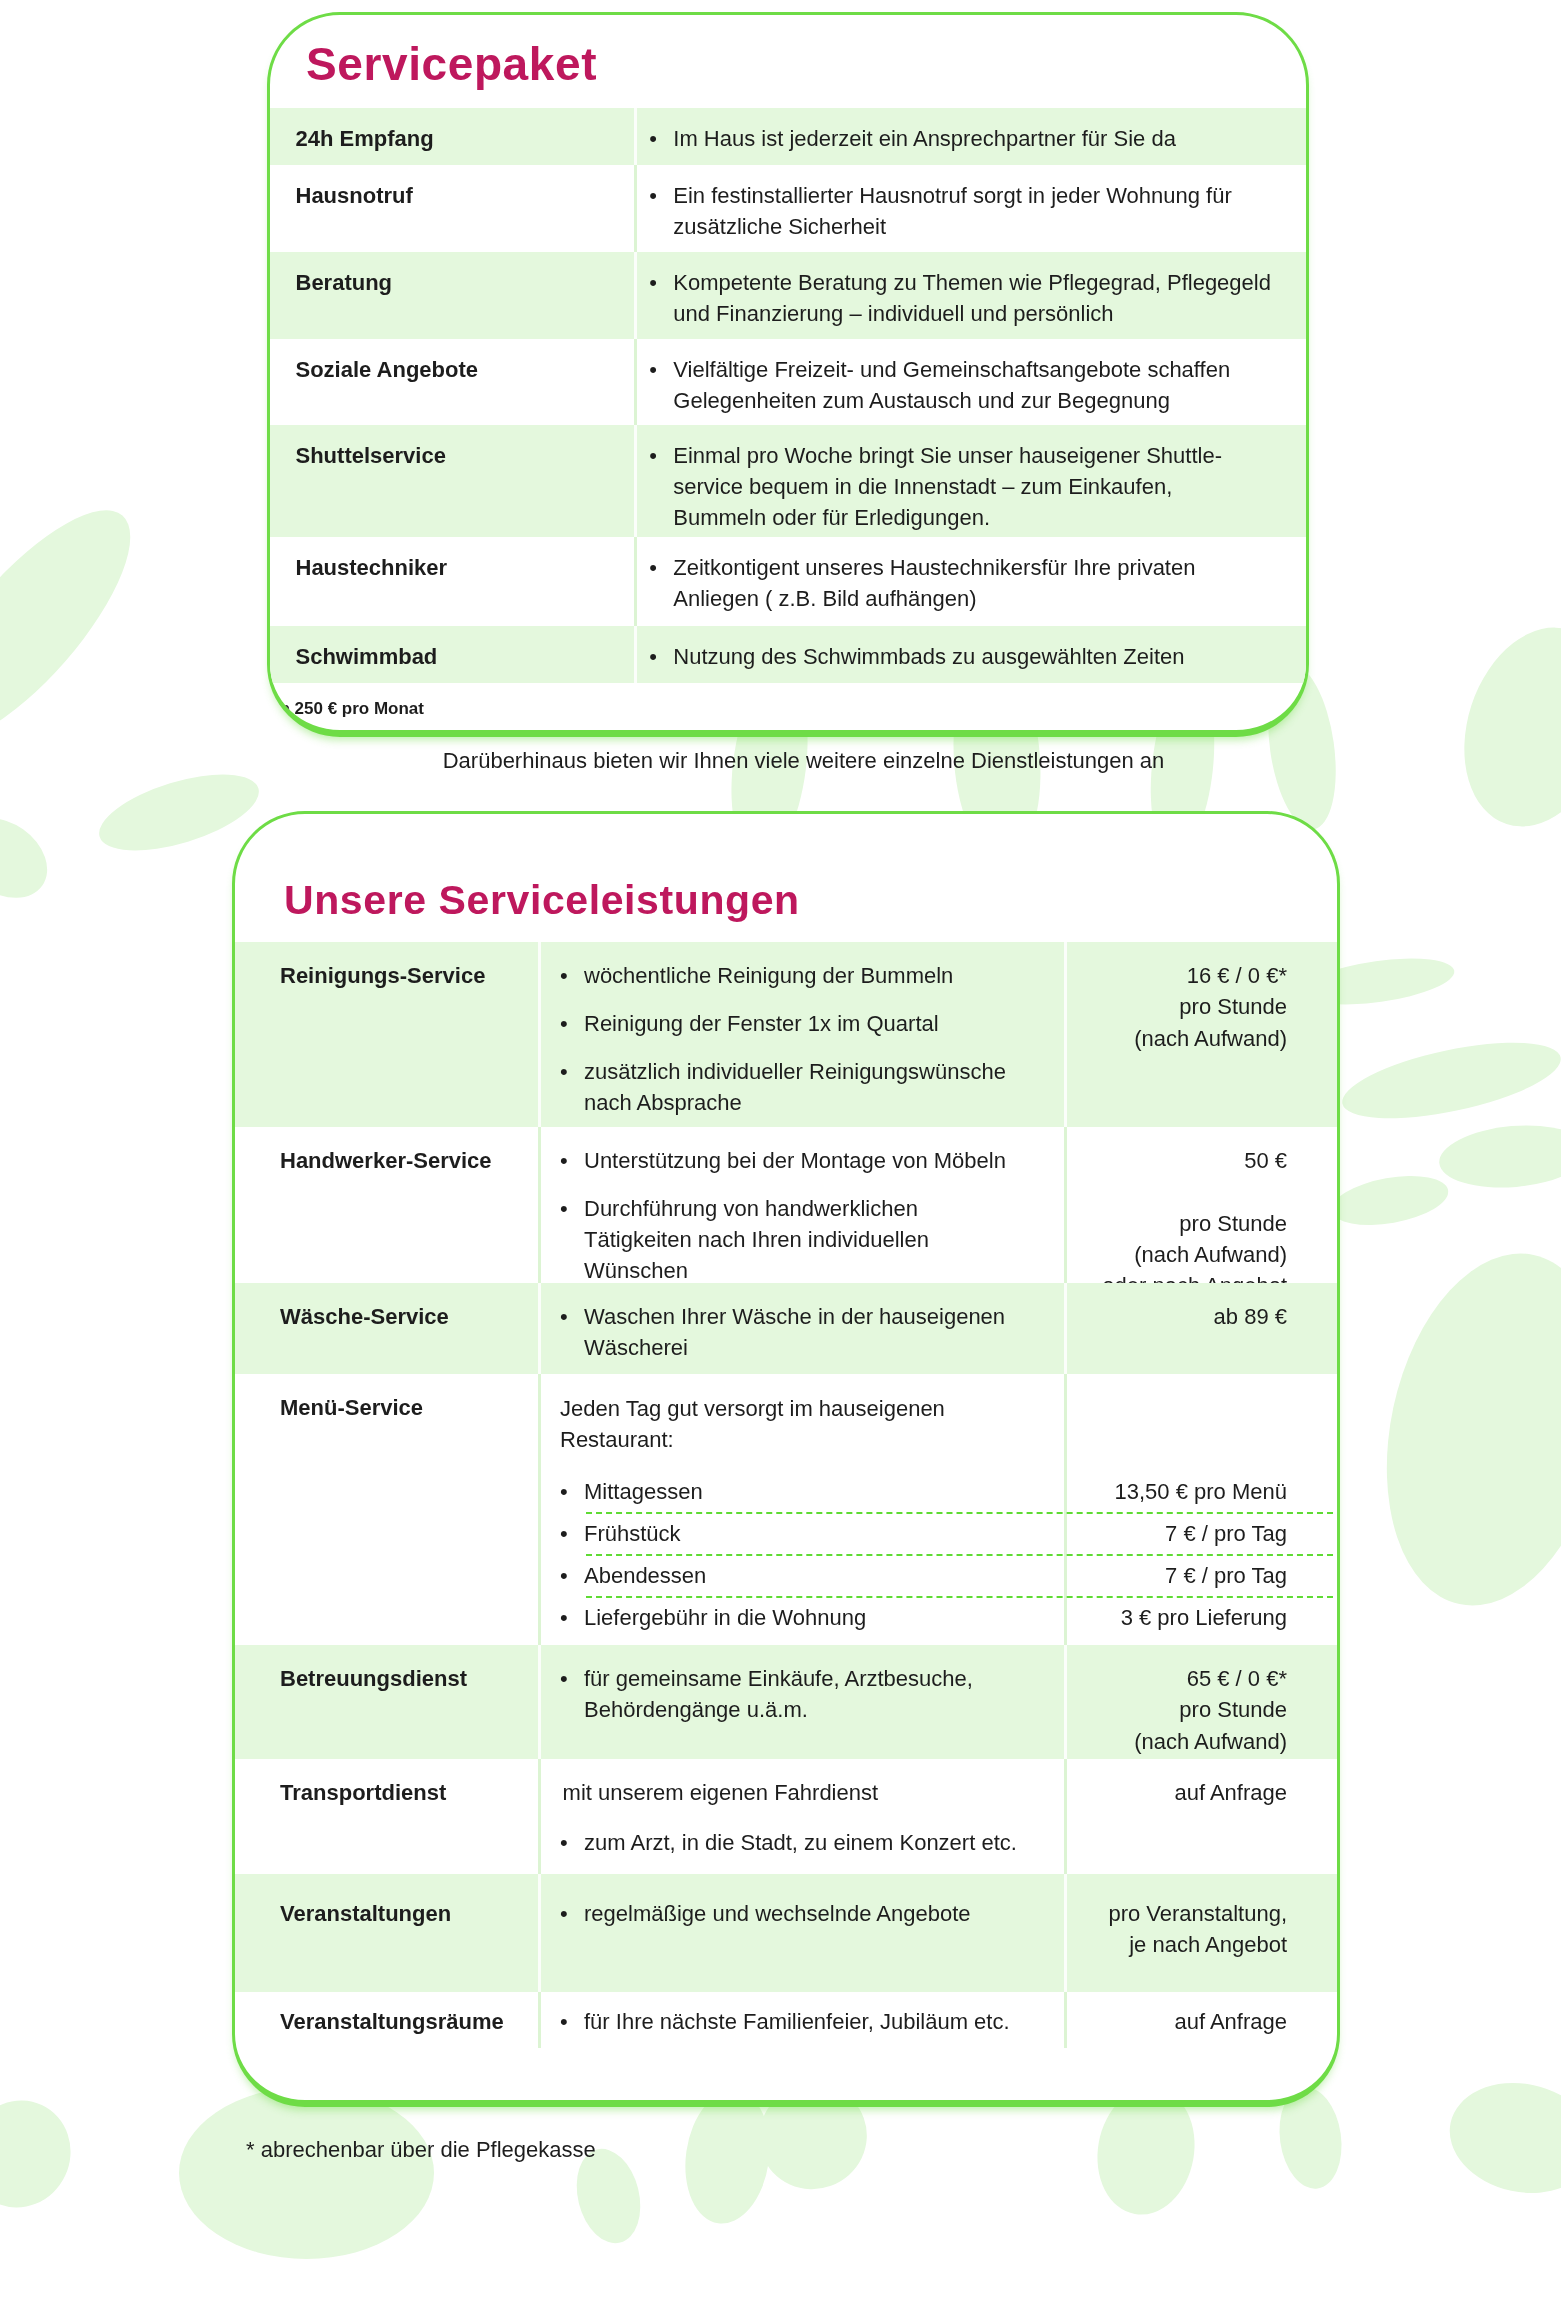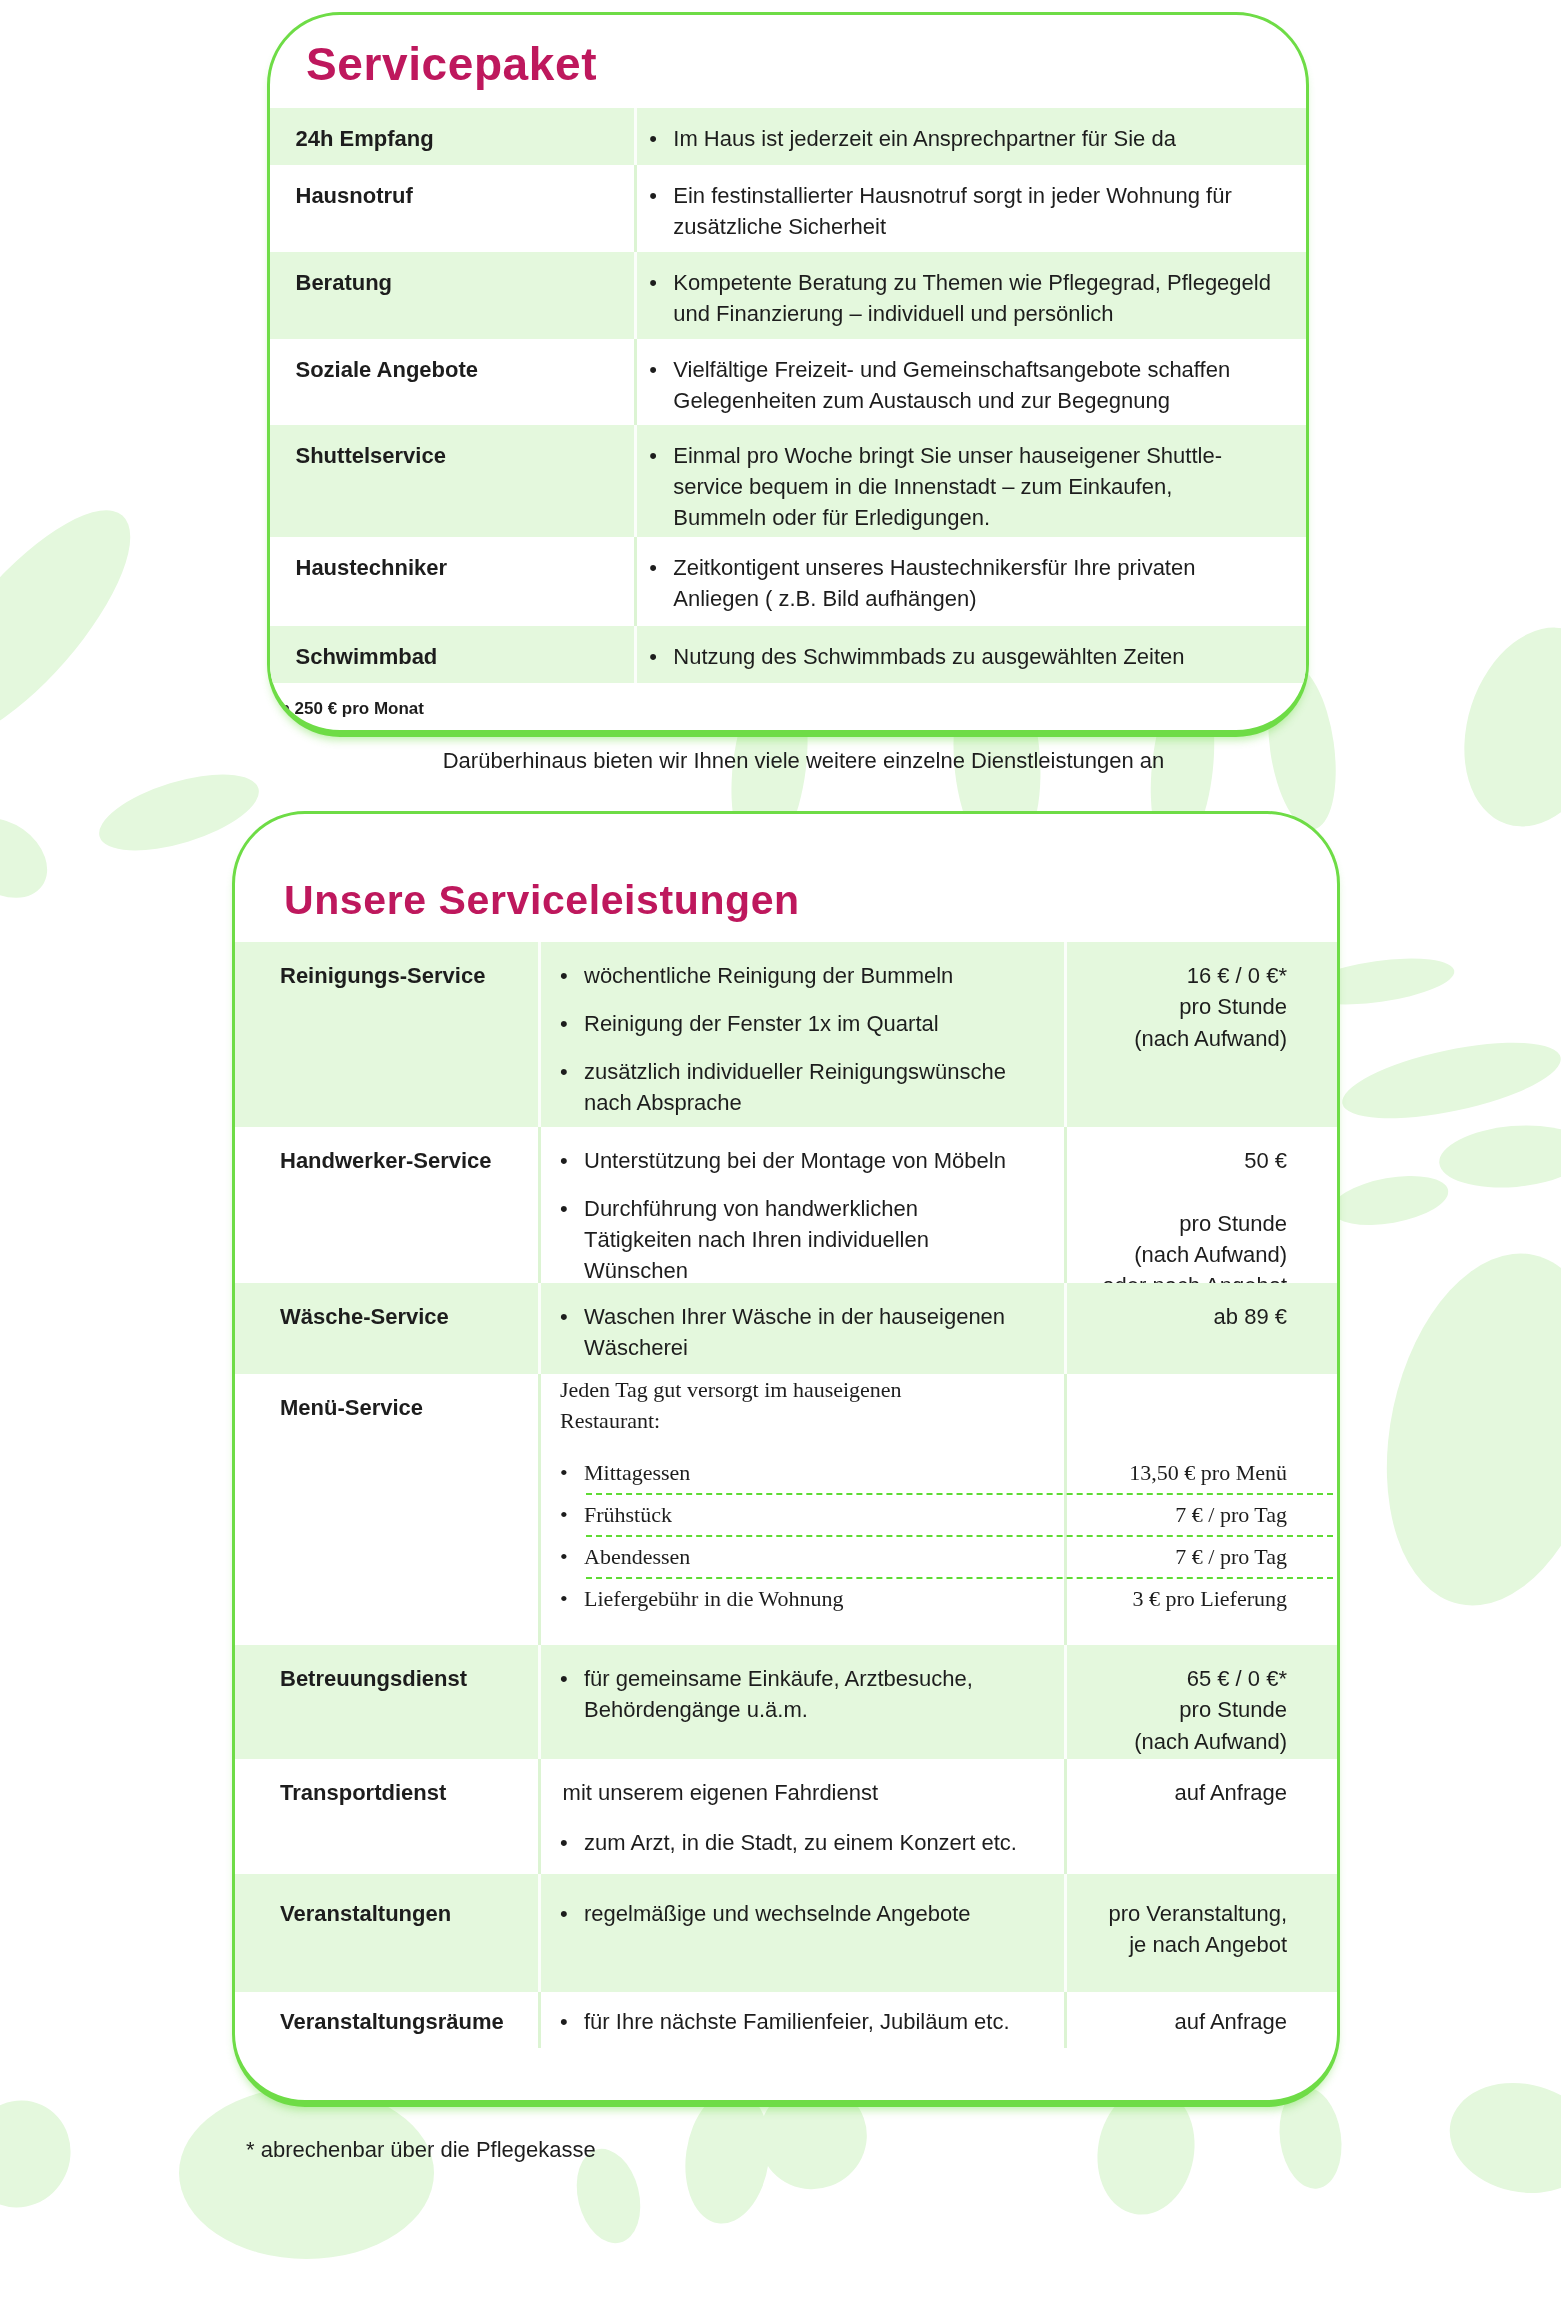--- a/index.html
+++ b/index.html
@@ -44,21 +44,21 @@
   .t2row { display:grid; grid-template-columns:303px 527px 279px; position:relative; box-sizing:border-box; }
   .t2row.green { background:#e4f8dd; }
   .t2row::before { content:""; position:absolute; left:303px; top:0; bottom:0; width:2.6px; background:#dcf4d3; }
   .t2row::after  { content:""; position:absolute; left:829px; top:0; bottom:0; width:2.6px; background:#dcf4d3; }
   .t2row.green::before, .t2row.green::after { background:rgba(255,255,255,.85); }
   .t2row .cell-label { padding:18px 3px 0 45px; }
   .t2row .cell-desc  { padding:18px 45px 0 22px; font-size:22px; line-height:1.42; }
   .t2row .cell-price { padding:18px 57px 0 3.8px; text-align:right; font-size:22px; line-height:1.42; }
   .t2row .cell-price div { min-height:31px; }
   
-  .cell-span { grid-column:2 / 4; position:relative; z-index:1;font-family:Liberation Serif, serif; }
+  .cell-span { grid-column:2 / 4; padding-top:19px; position:relative; z-index:1; }
   .menu-intro { padding-left:22px; max-width:421px; font-size:22px; line-height:1.42; margin-bottom:16.6px; }
   .menu-item { display:flex; align-items:center; height:40px; font-size:22px; }
   .mi-text { flex:1; display:flex; padding-left:22px; }
   .mi-price { flex:none; width:279px; box-sizing:border-box; text-align:right; padding-right:57px; }
   .menu-dash { border-top:2.6px dashed #5edb33; margin:0 11px 0 48px; }
 </style>
 </head>
 <body>
 
 <div class="bg">

